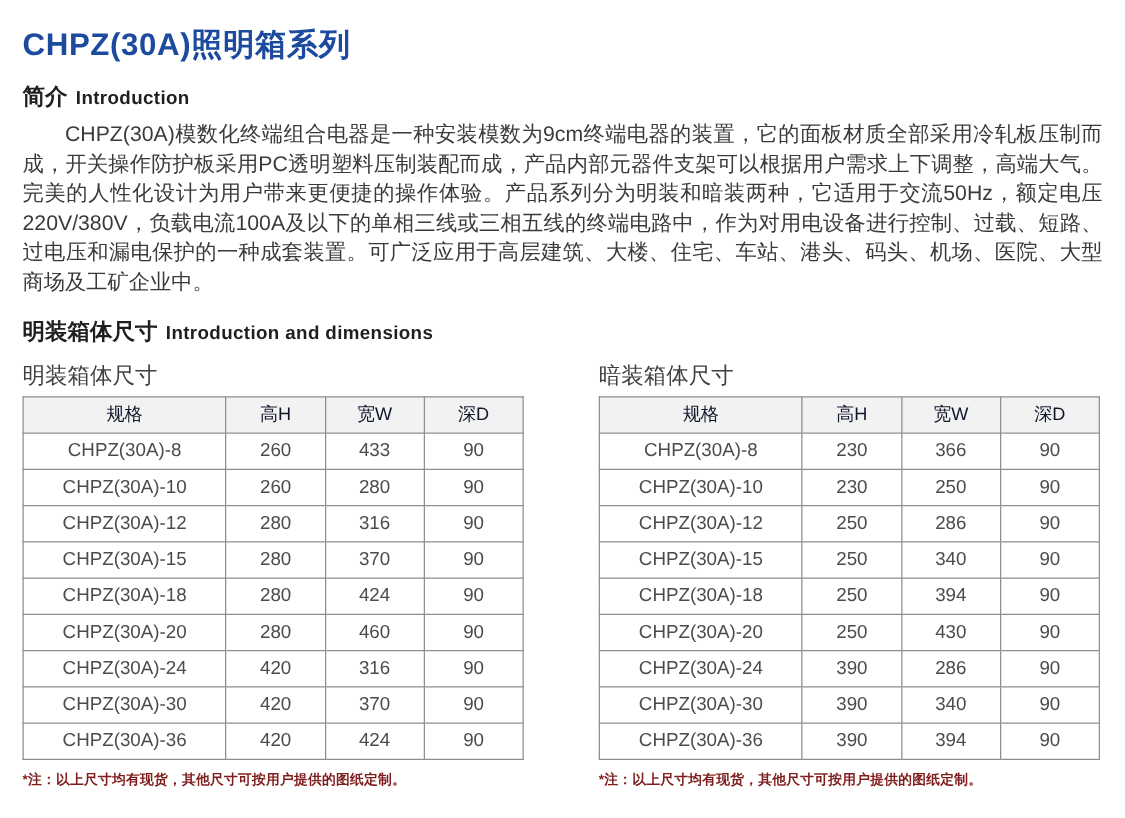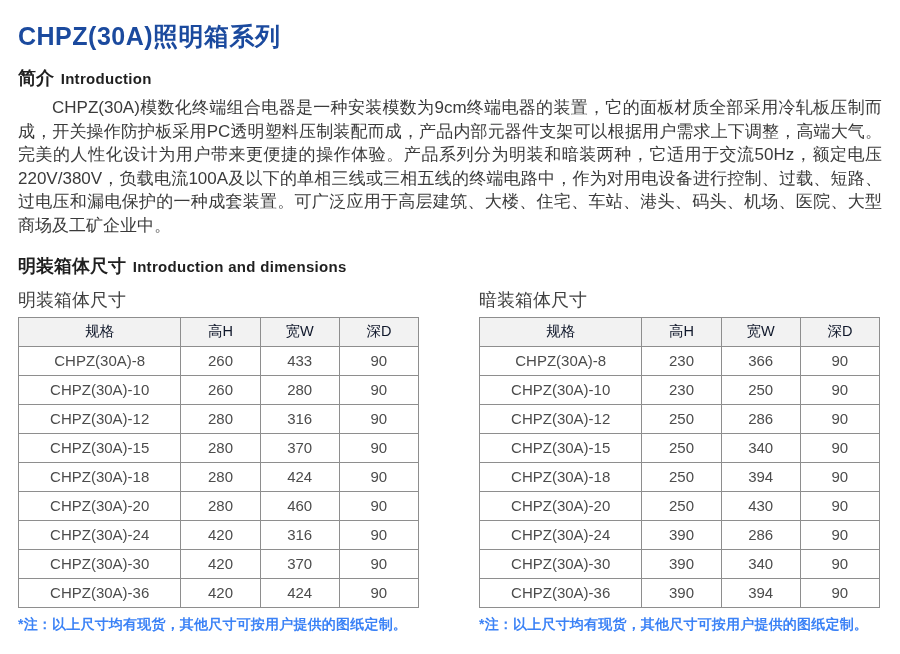--- a/index.html
+++ b/index.html
@@ -72,23 +72,23 @@
   }
   .dim-table th {
     background: #f2f2f2;
     color: #0f172a;
     font-size: 14.5px;
   }
   .dim-table col.c-spec { width: 162px; }
   .dim-table col.c-num  { width: 79px; }
   .table-note {
     margin-top: 8px;
-    font-size: 14px;
+    font-size: 11px;
     font-weight: bold;
-    color: #3b82f6;
+    color: #7f1d1d;
     letter-spacing: 0.2px;
   }
 </style>
 </head>
 <body>
 
 <div class="page">
 
   <h1 class="page-title">CHPZ(30A)照明箱系列</h1>
 

